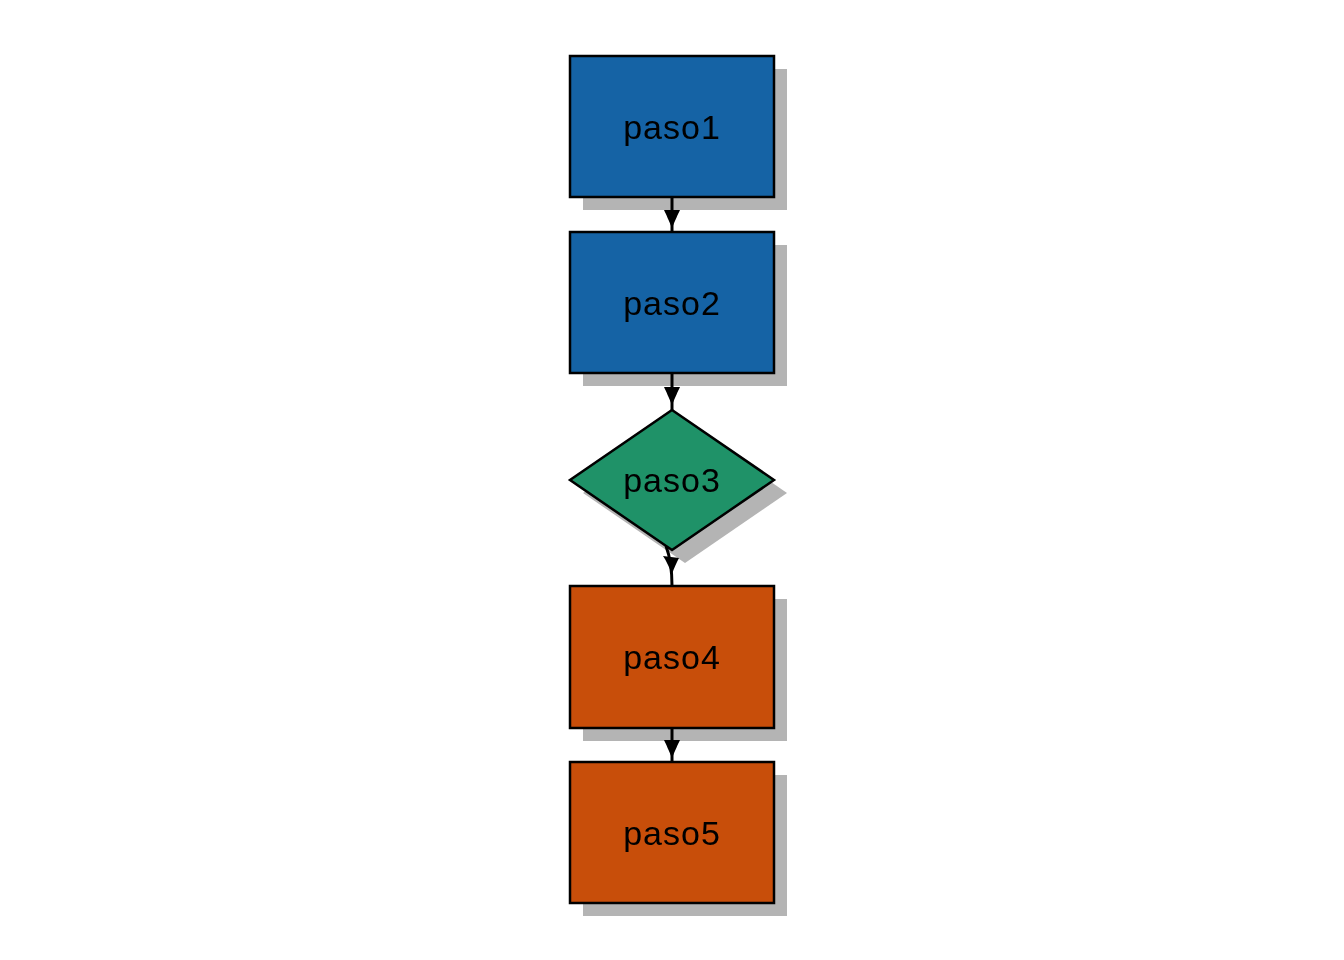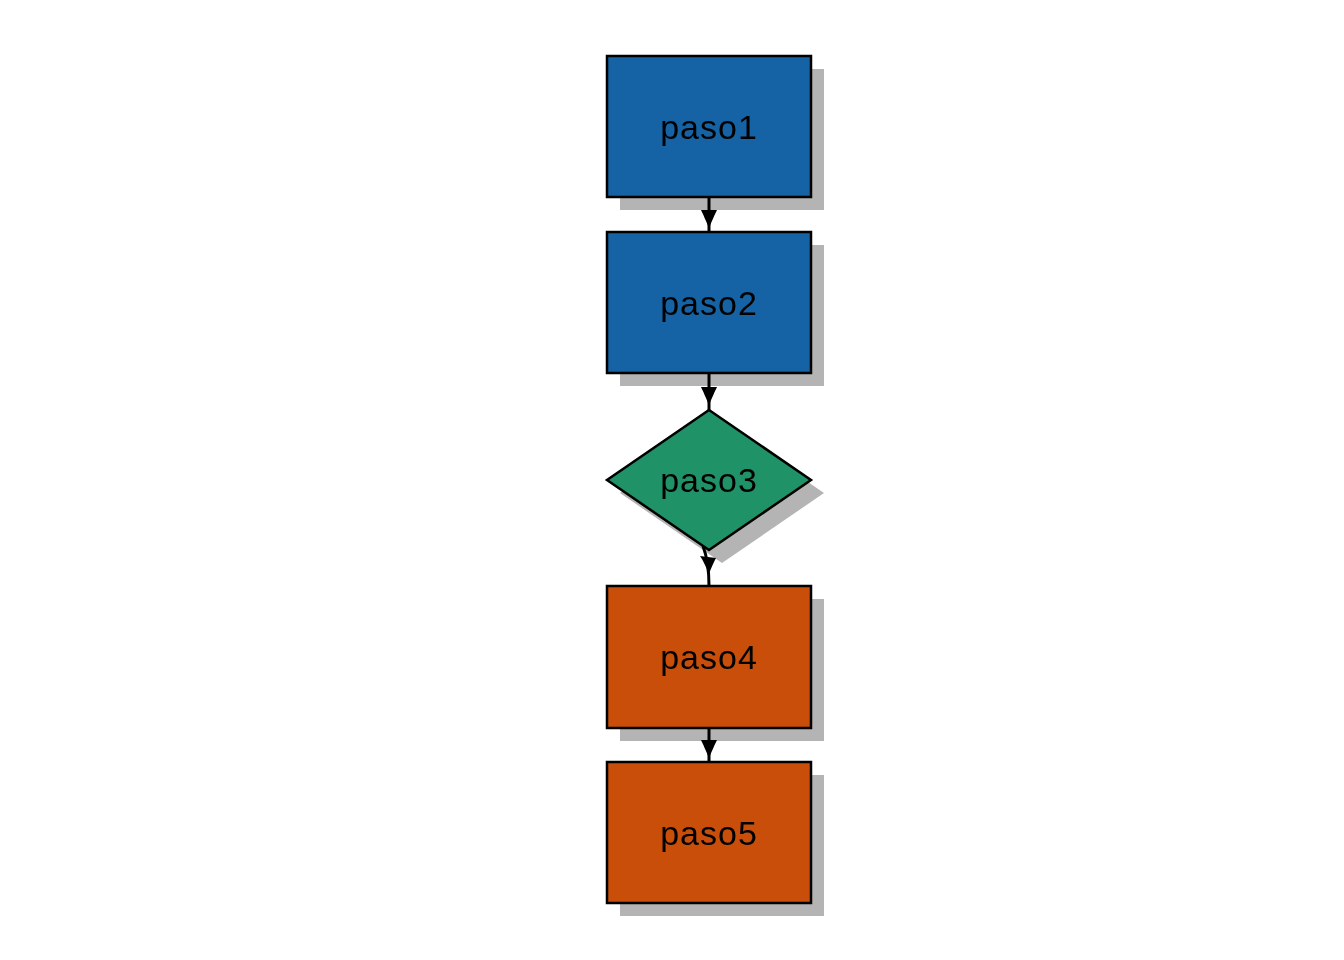--- a/index.html
+++ b/index.html
@@ -9,21 +9,20 @@
     width: 1344px;
     height: 960px;
     overflow: hidden;
     font-family: "Liberation Sans", sans-serif;
   }
   .canvas-wrap {
     position: relative;
     width: 1220px;
     height: 960px;
     background: #ffffff;
-    padding-left: 37px;
   }
   svg { display: block; }
   .node-shape {
     stroke: #000000;
     stroke-width: 2.5;
   }
   .node-shadow {
     stroke: none;
   }
   .edge-line {

